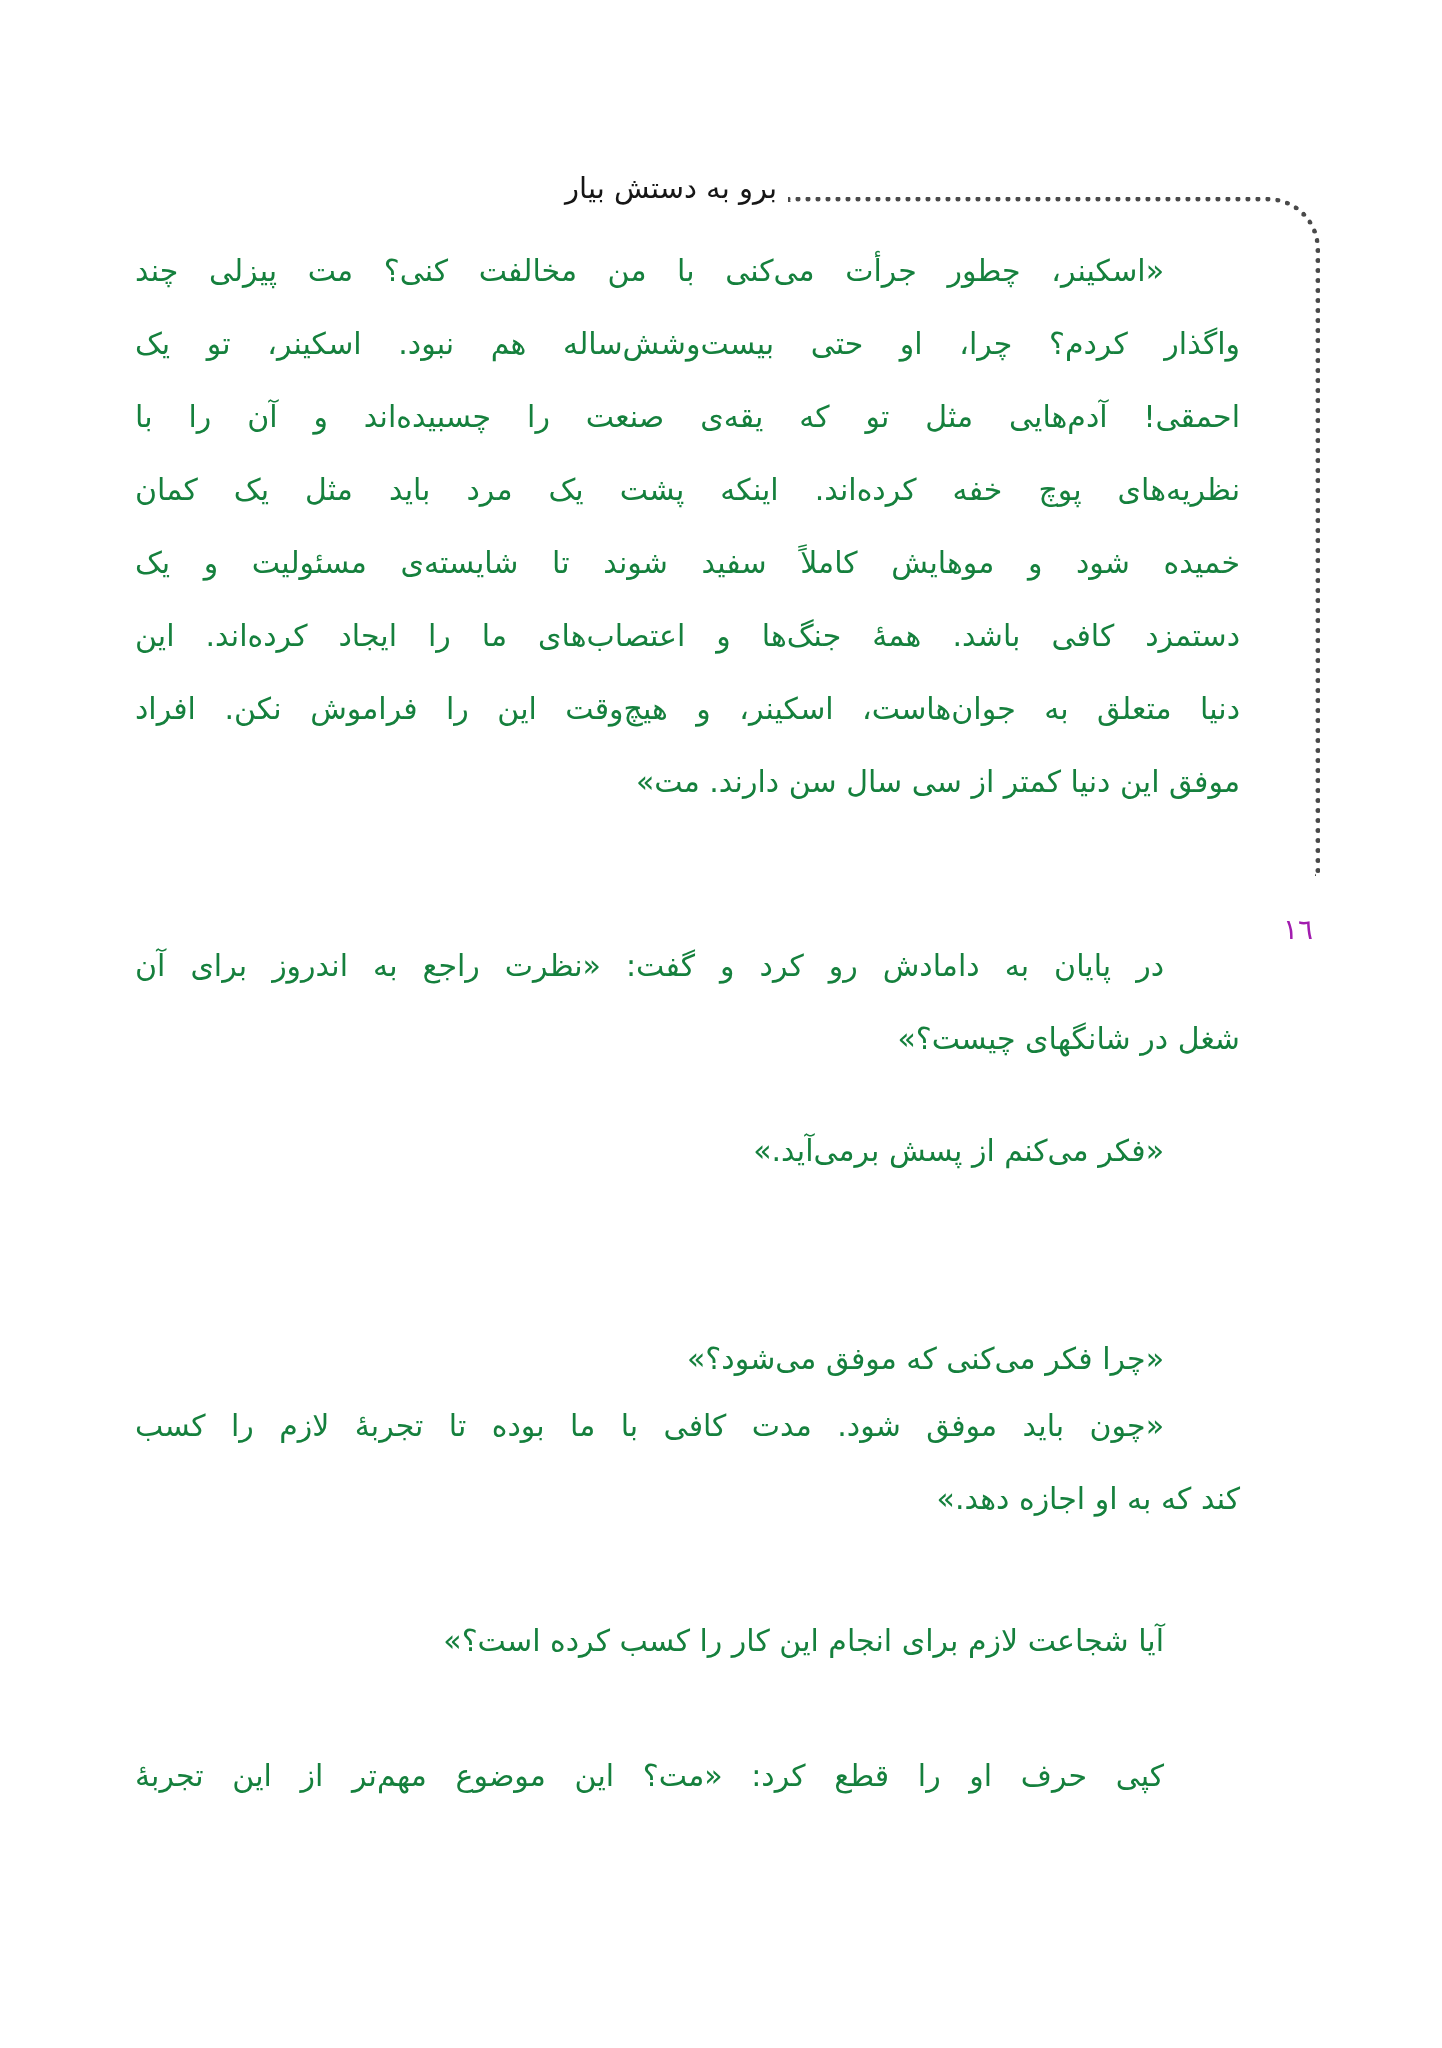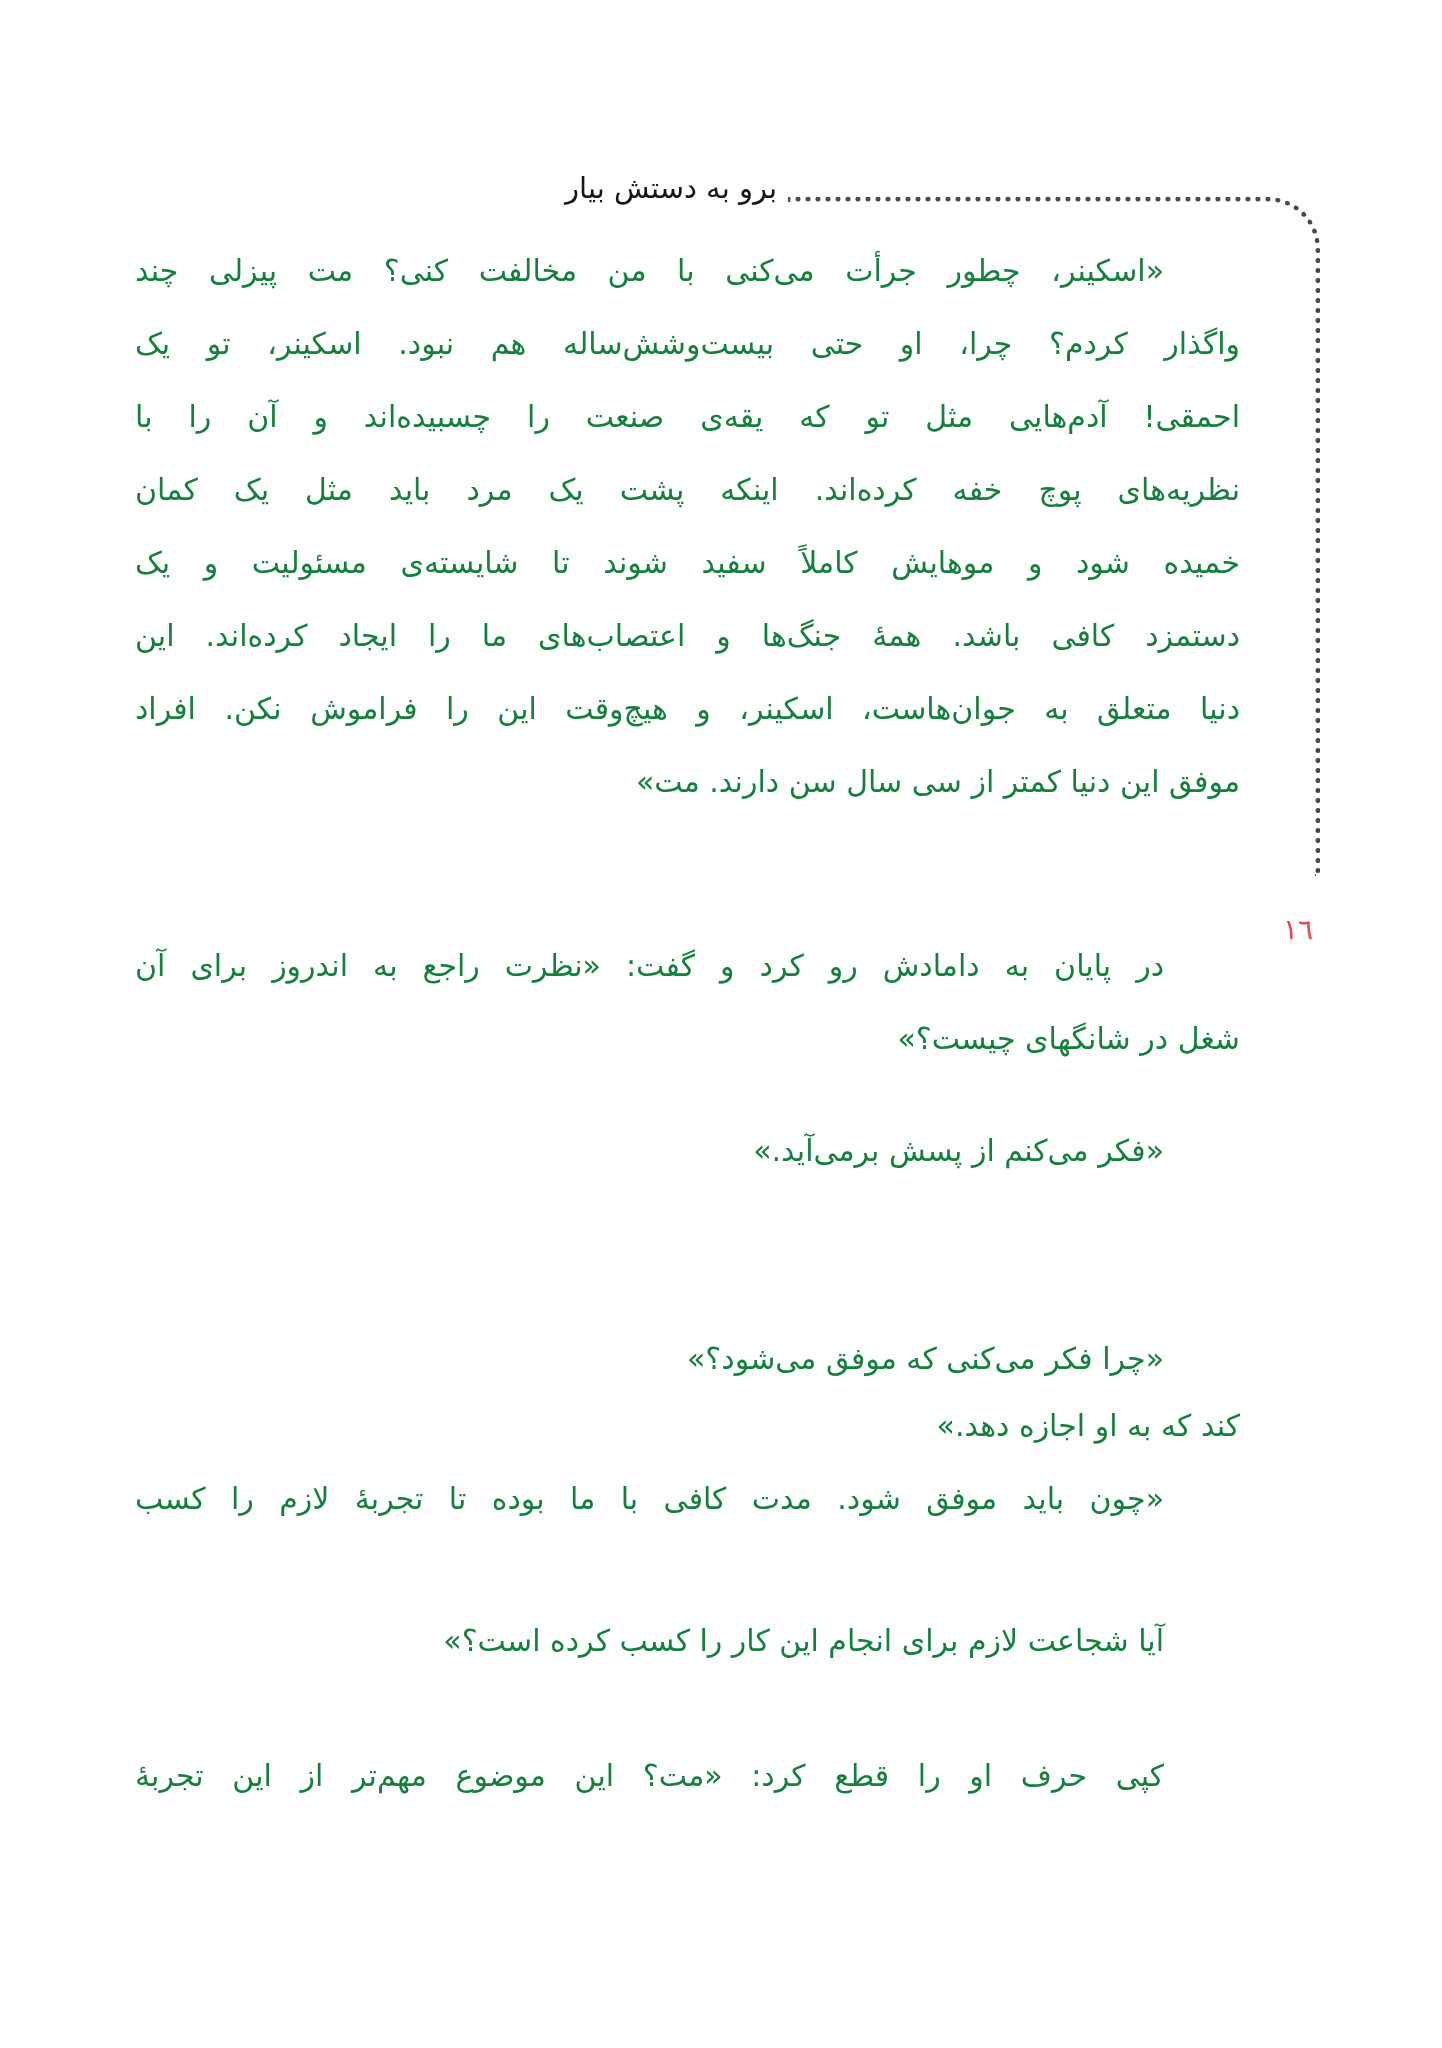--- a/index.html
+++ b/index.html
@@ -60,21 +60,21 @@
   .para-5 { top: 1604px; }
   .para-6 { top: 1739px; }
 
   
   .page-number {
     position: absolute;
     top: 913px;
     left: 1283px;
     font-size: 28px;
     direction: rtl;
-    color: #ef4444;
+    color: #a21caf;
   }
 
   
   .footer-rule { position: absolute; height: 6px; background: #7e7e7e; }
   .footer-rule.left  { top: 1972px; left: 0;     width: 481px; }
   .footer-rule.right { top: 1972px; left: 878px; width: 521px; }
   .footer-text {
     position: absolute;
     top: 1950px;
     left: 480px;
@@ -112,22 +112,22 @@
         <div class="line first">در پایان به دامادش رو کرد و گفت: «نظرت راجع به اندروز برای آن</div>
         <div class="line last">شغل در شانگهای چیست؟»</div>
       </div>
       <div class="para para-2">
         <div class="line first last">«فکر می‌کنم از پسش برمی‌آید.»</div>
       </div>
       <div class="para para-3">
         <div class="line first last">«چرا فکر می‌کنی که موفق می‌شود؟»</div>
       </div>
       <div class="para para-4">
+        <div class="line first">«چون باید موفق شود. مدت کافی با ما بوده تا تجربهٔ لازم را کسب</div>
         <div class="line last">کند که به او اجازه دهد.»</div>
-        <div class="line first">«چون باید موفق شود. مدت کافی با ما بوده تا تجربهٔ لازم را کسب</div>
       </div>
       <div class="para para-5">
         <div class="line first last">آیا شجاعت لازم برای انجام این کار را کسب کرده است؟»</div>
       </div>
       <div class="para para-6">
         <div class="line first">کپی حرف او را قطع کرد: «مت؟ این موضوع مهم‌تر از این تجربهٔ</div>
       </div>
     </div>
 
   <div class="page-number">١٦</div>

